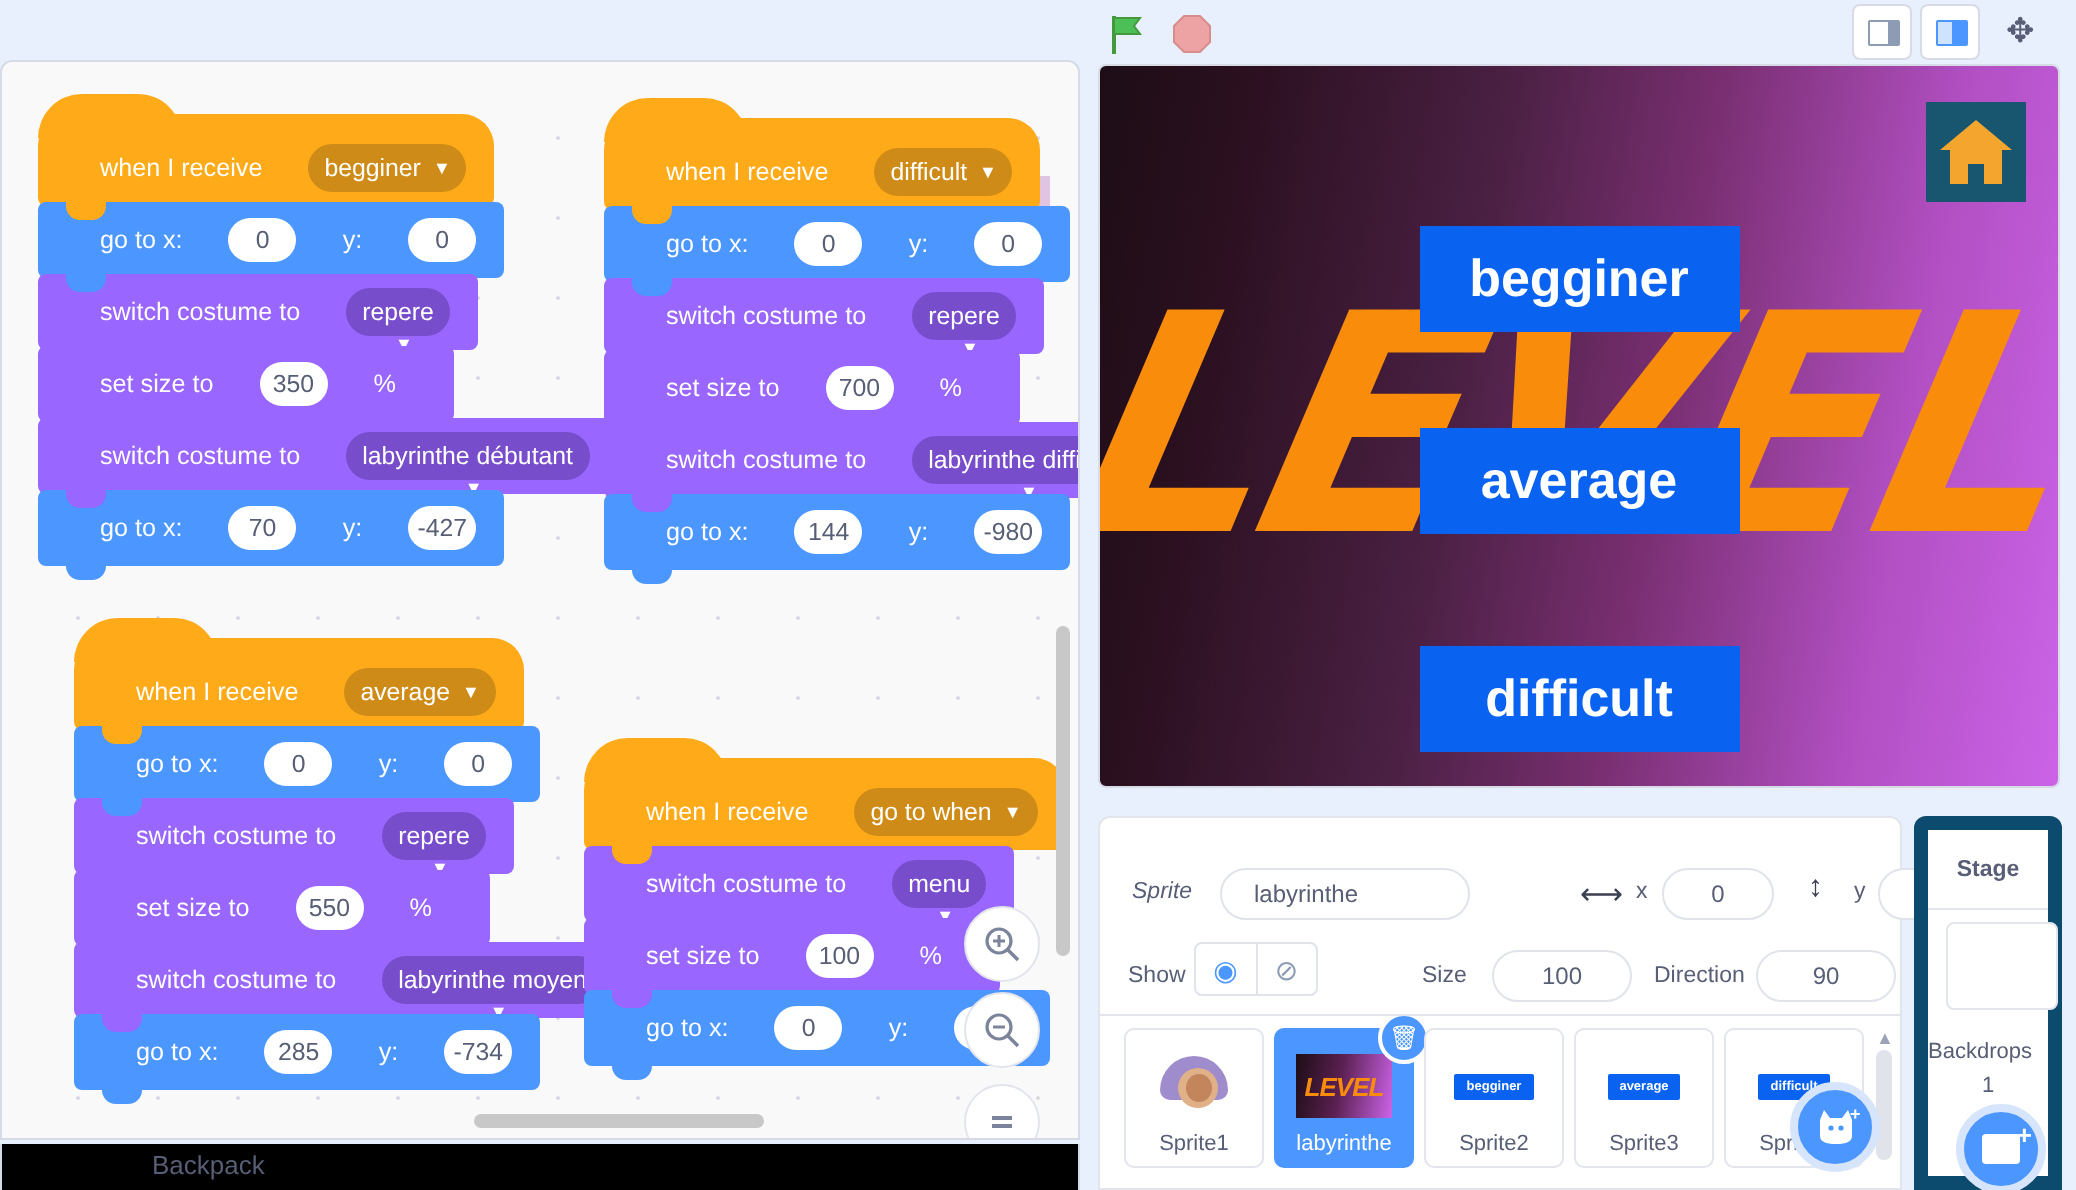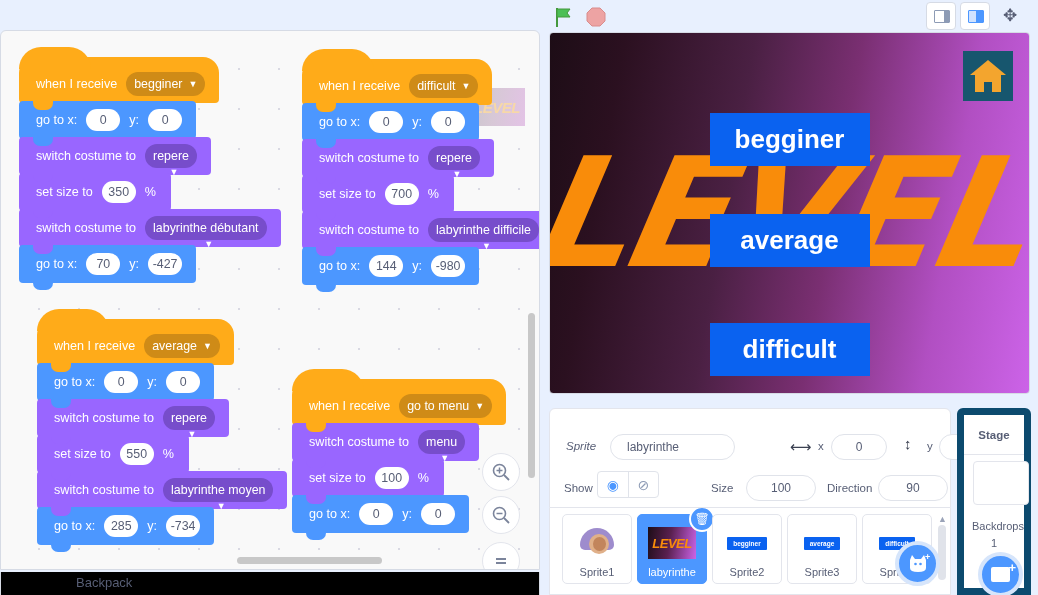--- a/index.html
+++ b/index.html
@@ -52,21 +52,21 @@
              background:#ffab19; }
   .blk.hat::before { content:""; position:absolute; left:0; top:-10px; width:72px; height:22px;
              background:#ffab19; border-radius:36px 36px 0 0; }
   .blk.motion { background:#4c97ff; border-radius:4px; }
   .blk.looks  { background:#9966ff; border-radius:4px; }
   .blk.notch  { }
   .blk.notch::after { content:""; position:absolute; left:14px; bottom:-7px; width:20px; height:9px;
              background:inherit; border-radius:0 0 7px 7px; z-index:1; }
   .blk.hat::after { content:""; position:absolute; left:14px; bottom:-7px; width:20px; height:9px;
              background:#ffab19; border-radius:0 0 7px 7px; z-index:1; }
-  .lbl { margin:0 5px; }
+  .lbl { margin:0 19px; }
   .numslot { background:#fff; color:#575e75; border-radius:12px; padding:2px 0;
              min-width:34px; height:22px; line-height:18px; text-align:center;
              font-size:12.4px; margin:0 4px; display:inline-block; cursor:text; }
   .dropslot { border-radius:12px; padding:0 8px; height:24px; line-height:24px;
               font-size:12.4px; margin:0 4px; display:flex; align-items:center; cursor:pointer; }
   .dropslot.ev { background:#cf8b17; }
   .dropslot.lk { background:#774dcb;flex-direction:column; }
   .caret { margin-left:6px; font-size:9px; line-height:9px; }
 
   
@@ -183,21 +183,21 @@
   .sl-scroll .uparrow { position:absolute; left:0; top:0; font-size:9px; color:#9aa3b8; }
 
   
   .stagepanel { position:absolute; left:957px; top:408px; width:74px; height:187px;
                 background:#fff; border:7px solid #0c4a6e; border-radius:6px 6px 0 0; }
   .stp-title { position:absolute; left:0; top:14px; width:100%; text-align:center;
                font-size:11.5px; color:#575e75; font-weight:bold; }
   .stp-sep { position:absolute; left:0; top:39px; width:100%; height:1px; background:#e3e5ec; }
   .stp-thumb { position:absolute; left:9px; top:46px; width:56px; height:44px;
                border:1px solid #e3e5ec; border-radius:4px; background:#fff; cursor:pointer; }
-  .stp-bdl { position:absolute; left:0; top:105px; width:100%; text-align:right;
+  .stp-bdl { position:absolute; left:0; top:105px; width:100%; text-align:left;
              font-size:11px; color:#575e75; }
   .stp-bdn { position:absolute; left:0; top:122px; width:100%; text-align:center;
              font-size:11px; color:#575e75; }
   .stp-add { position:absolute; left:14px; top:137px; width:45px; height:45px;
              border-radius:50%; background:#4c97ff; border:4px solid #d6e5fb;
              display:flex; align-items:center; justify-content:center; cursor:pointer; }
   .stp-add .ic { width:19px; height:15px; background:#fff; border-radius:2px; position:relative; }
   .stp-add .ic::after { content:"+"; position:absolute; right:-6px; top:-7px;
              font-size:13px; color:#fff; font-weight:bold; }
 </style>
@@ -350,21 +350,21 @@
             <span class="lbl">go to x:</span>
             <span class="numslot">285</span>
             <span class="lbl">y:</span>
             <span class="numslot">-734</span>
           </div>
         </div>
         <div class="script" style="left: 291px; top: 350px;">
           <div class="blk hat">
             <span class="lbl">when I receive</span>
             <span class="dropslot ev">
-              <span>go to menu</span>
+              <span>go to when</span>
               <span class="caret">▼</span>
             </span>
           </div>
           <div class="blk looks notch">
             <span class="lbl">switch costume to</span>
             <span class="dropslot lk">
               <span>menu</span>
               <span class="caret">▼</span>
             </span>
           </div>

